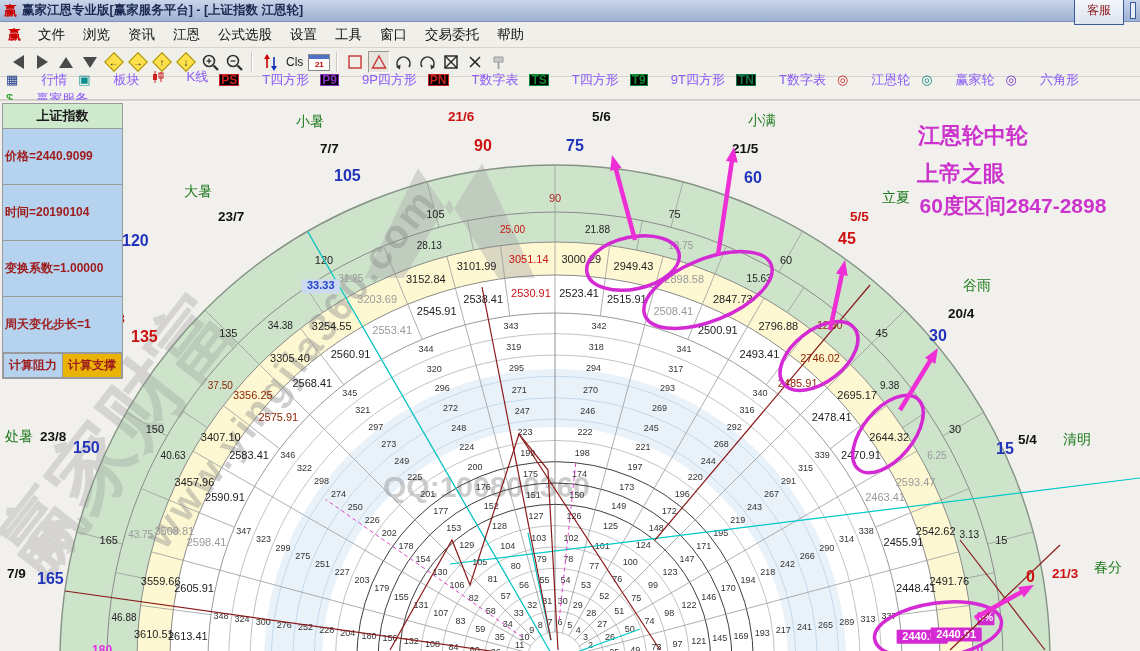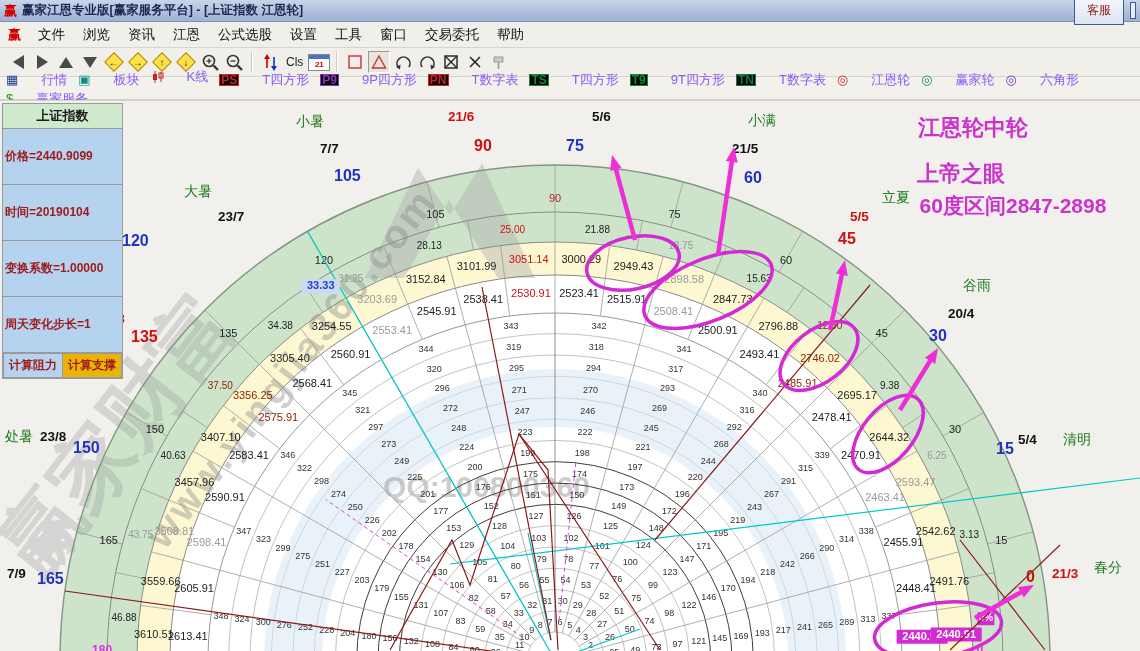--- a/index.html
+++ b/index.html
@@ -664,16 +664,16 @@
     <div class="sb-row">价格=2440.9099</div>
     <div class="sb-row">时间=20190104</div>
     <div class="sb-row">变换系数=1.00000</div>
     <div class="sb-row">周天变化步长=1</div>
     <div class="sb-btns">
       <button>计算阻力</button>
       <button>计算支撑</button>
     </div>
   </div>
 
-  <div class="anno-line" style="left: 973px; top: 12px; font-size: 22px; color: rgb(204, 51, 204);">江恩轮中轮</div>
+  <div class="anno-line" style="left: 973px; top: 20px; font-size: 22px; color: rgb(204, 51, 204);">江恩轮中轮</div>
   <div class="anno-line" style="left: 961px; top: 58px; font-size: 22px; color: rgb(204, 51, 204);">上帝之眼</div>
   <div class="anno-line" style="left: 1013px; top: 91px; font-size: 21px; color: rgb(204, 51, 204);">60度区间2847-2898</div>
 </div>
 
 </body></html>

